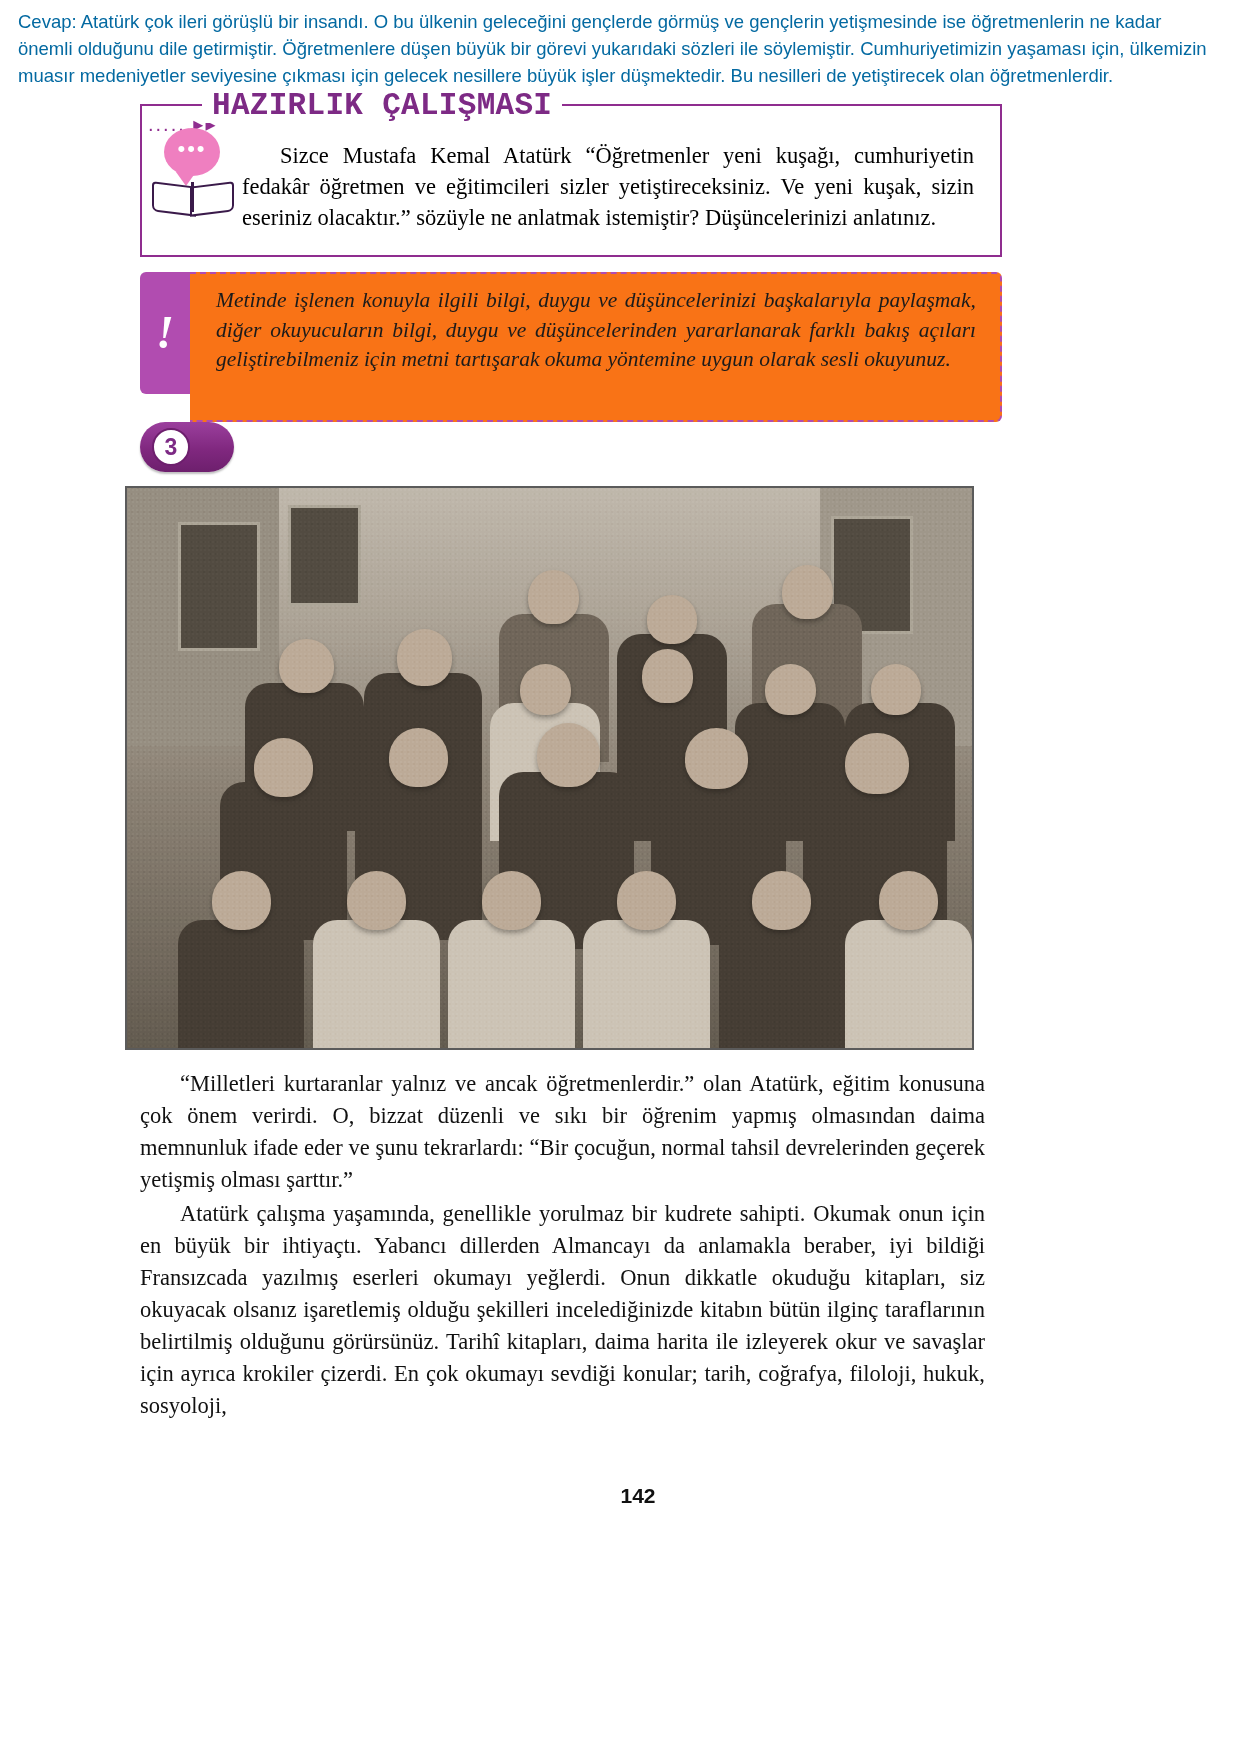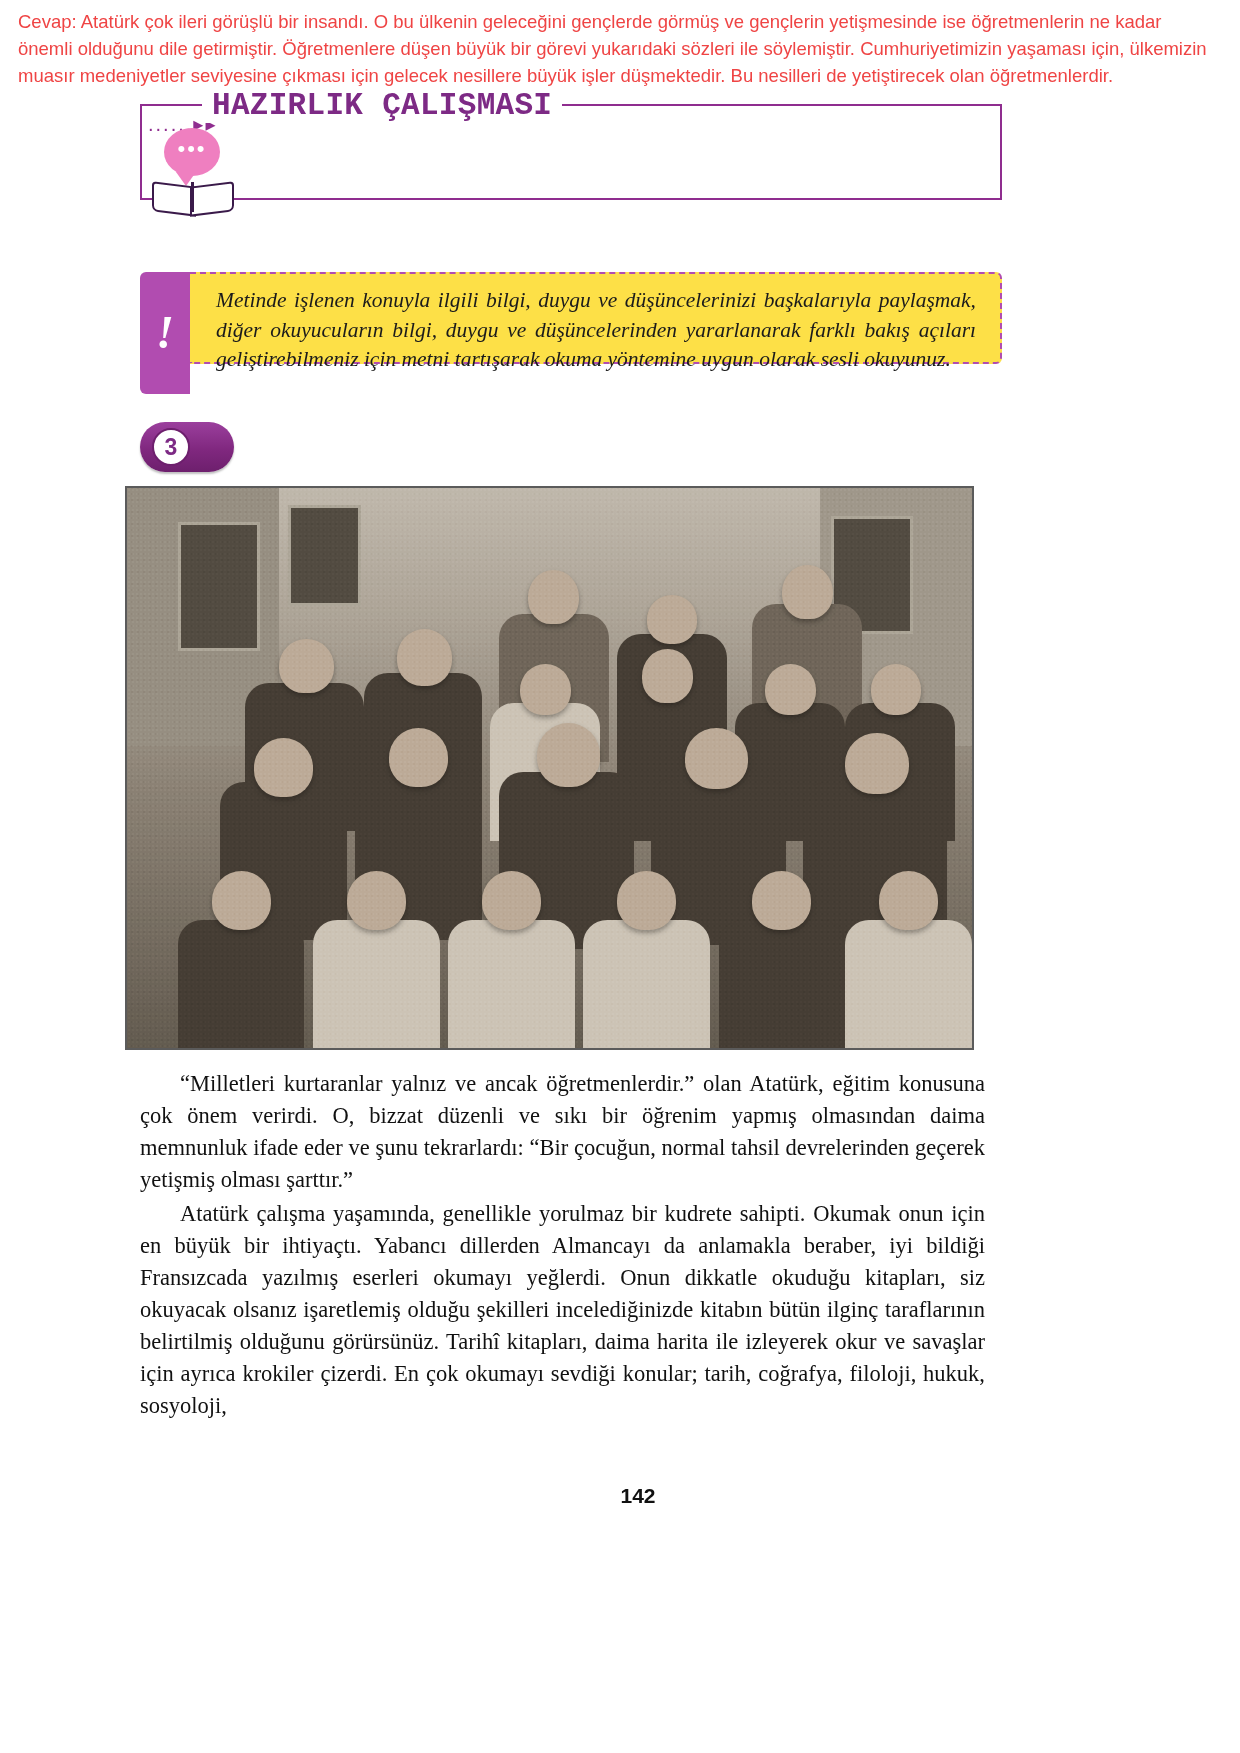--- a/index.html
+++ b/index.html
@@ -18,21 +18,21 @@
 
   
   .annotation {
     position: absolute;
     left: 18px;
     top: 8px;
     width: 1200px;
     font-family: "Liberation Sans", sans-serif;
     font-size: 18.5px;
     line-height: 27px;
-    color: #ef4444;
+    color: #0369a1;
   }
 
   
   .prep-wrap {
     position: absolute;
     left: 140px;
     top: 104px;
     width: 862px;
   }
   .prep-box {
@@ -159,22 +159,22 @@
     text-align: center;
     color: #fff;
     font-size: 46px;
     font-family: "Liberation Serif", serif;
     font-style: italic;
     font-weight: bold;
   }
   .info-box {
     position: absolute;
     left: 50px; top: 0;
-    right: 0; height: 92px;
-    background: #fde047;
+    right: 0; height: 150px;
+    background: #f97316;
     border: 2px dashed #b14cb0;
     border-left: none;
     border-radius: 0 6px 6px 0;
     box-sizing: border-box;
     padding: 12px 24px 10px 26px;
   }
   .info-text {
     font-size: 21.5px;
     line-height: 29.5px;
     font-style: italic;
@@ -311,20 +311,21 @@
     <div class="prep-icon">
       <div class="bubble">
           <span>•••</span>
         </div>
       <div class="book">
         <div class="page l"></div>
         <div class="page r"></div>
         <div class="spine"></div>
       </div>
     </div>
+    <div class="prep-text">Sizce Mustafa Kemal Atatürk “Öğretmenler yeni kuşağı, cumhuriyetin fedakâr öğretmen ve eğitimcileri sizler yetiştireceksiniz. Ve yeni kuşak, sizin eseriniz olacaktır.” sözüyle ne anlatmak istemiştir? Düşüncelerinizi anlatınız.</div>
   </div>
 </div>
 
 <div class="info-wrap">
   <div class="info-bar">
     <div class="bang">!</div>
   </div>
   <div class="info-box">
     <div class="info-text">Metinde işlenen konuyla ilgili bilgi, duygu ve düşüncelerinizi başkalarıyla paylaşmak, diğer okuyucuların bilgi, duygu ve düşüncelerinden yararlanarak farklı bakış açıları geliştirebilmeniz için metni tartışarak okuma yöntemine uygun olarak sesli okuyunuz.</div>
   </div>

